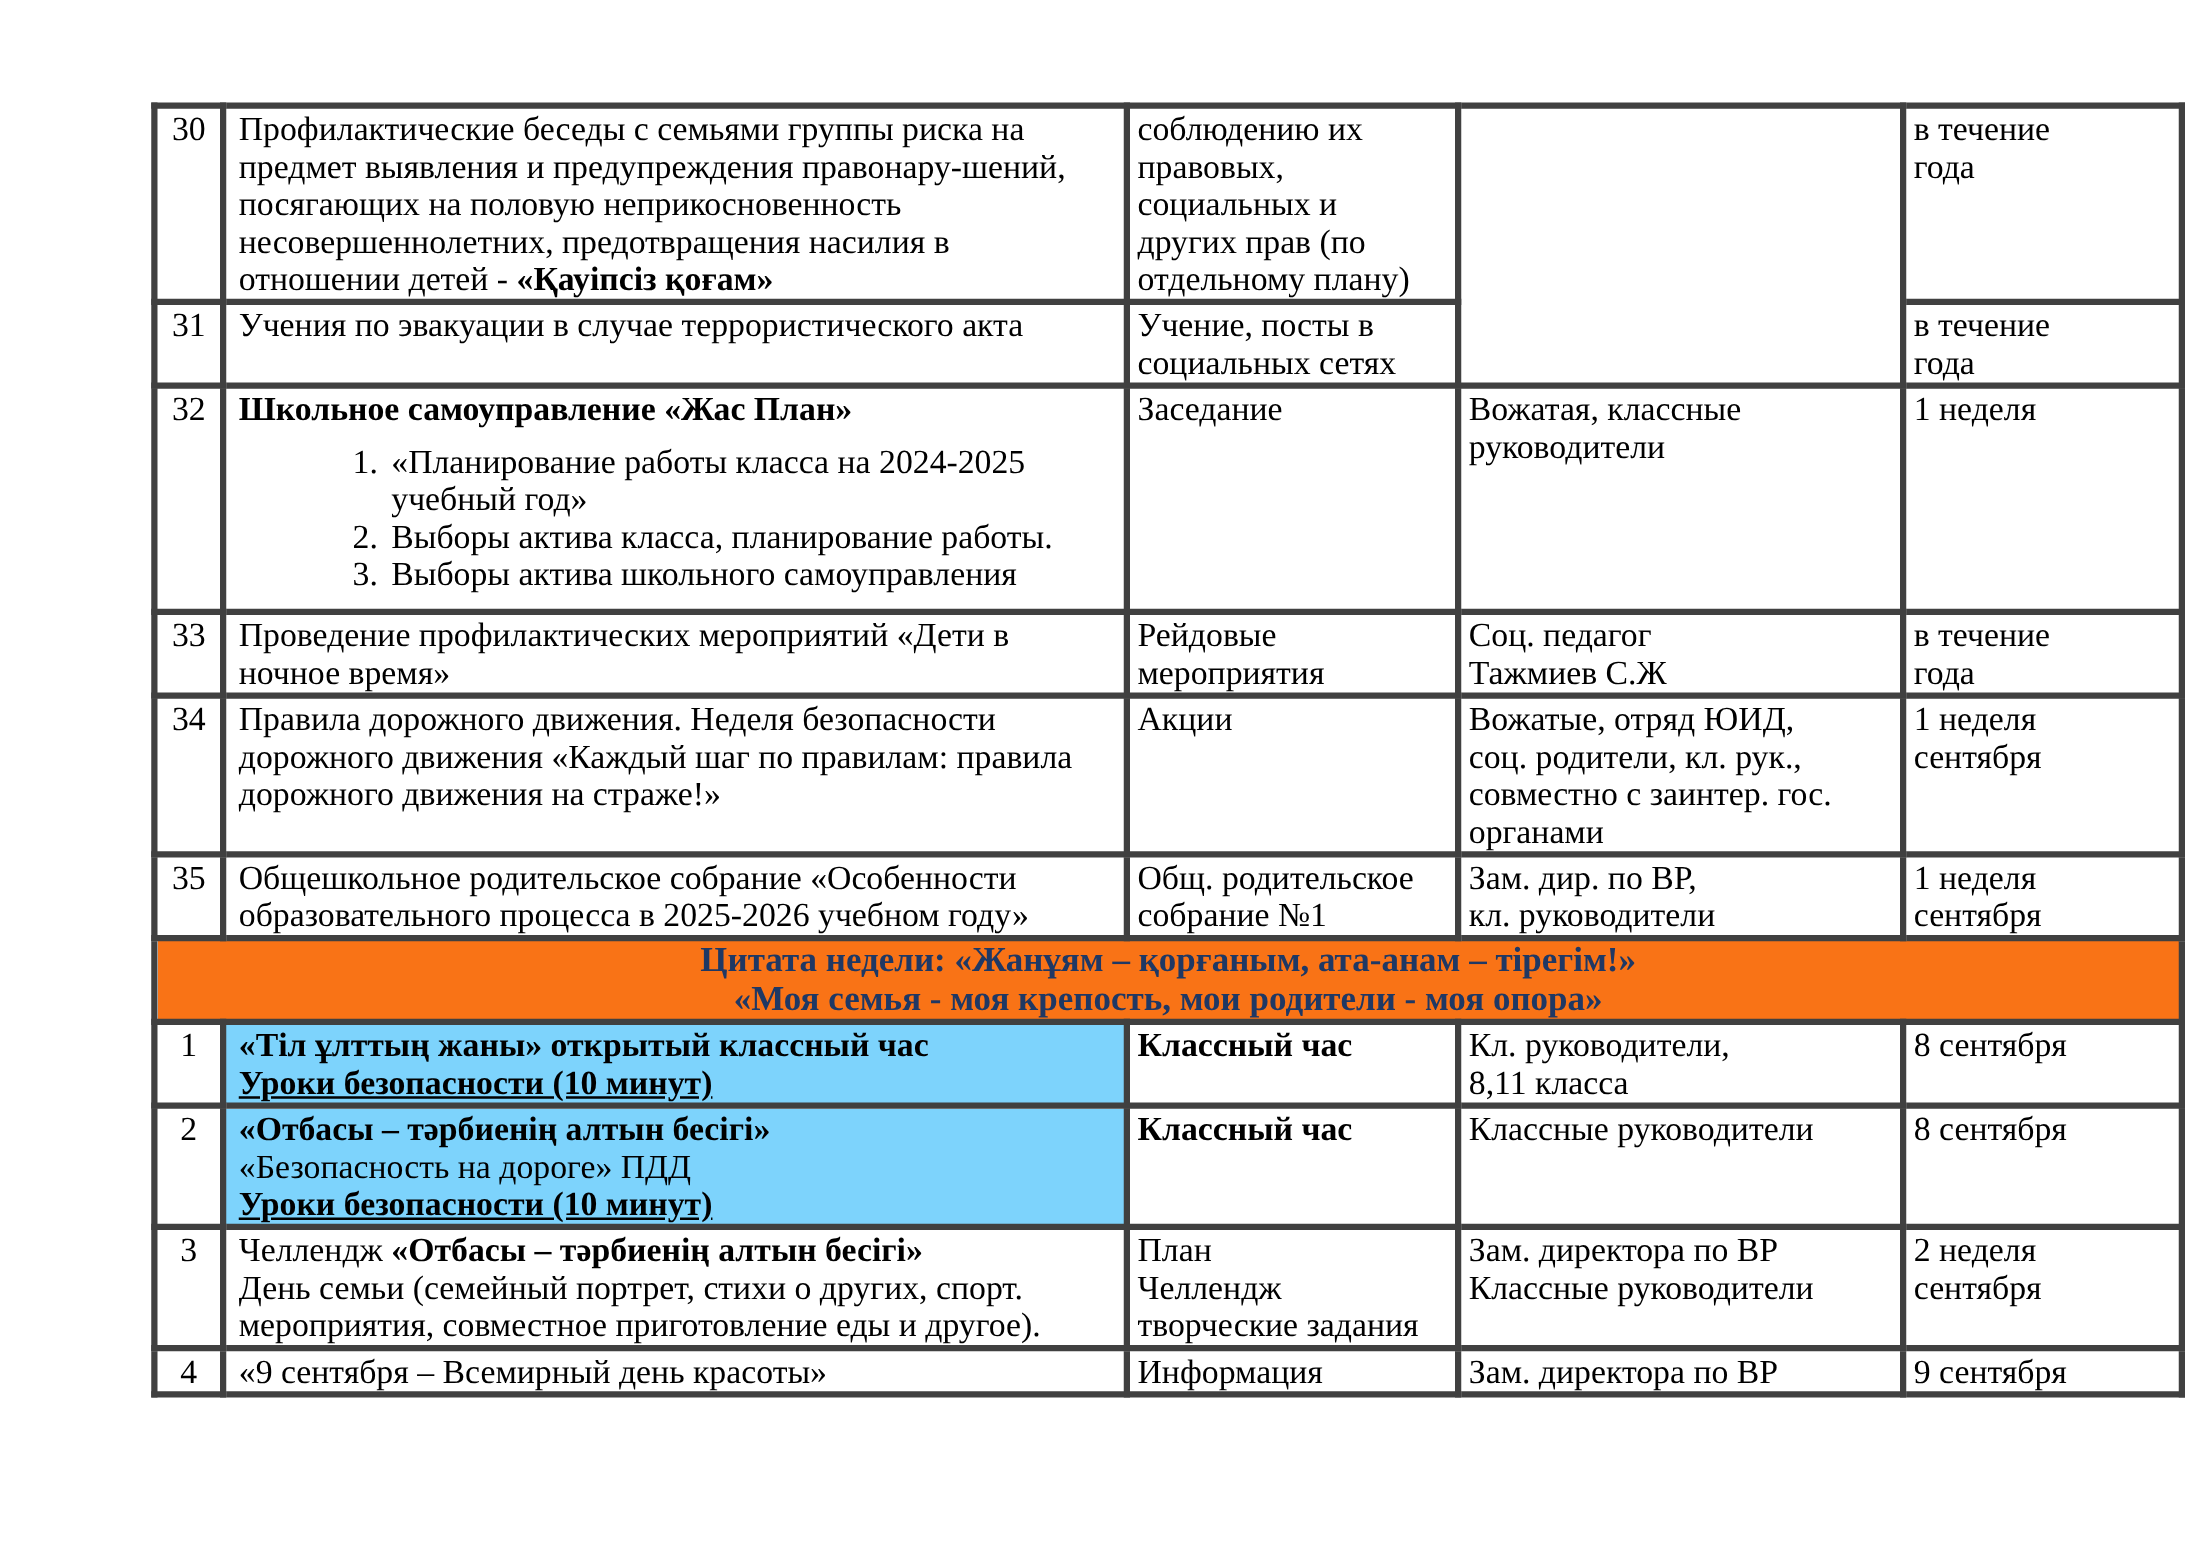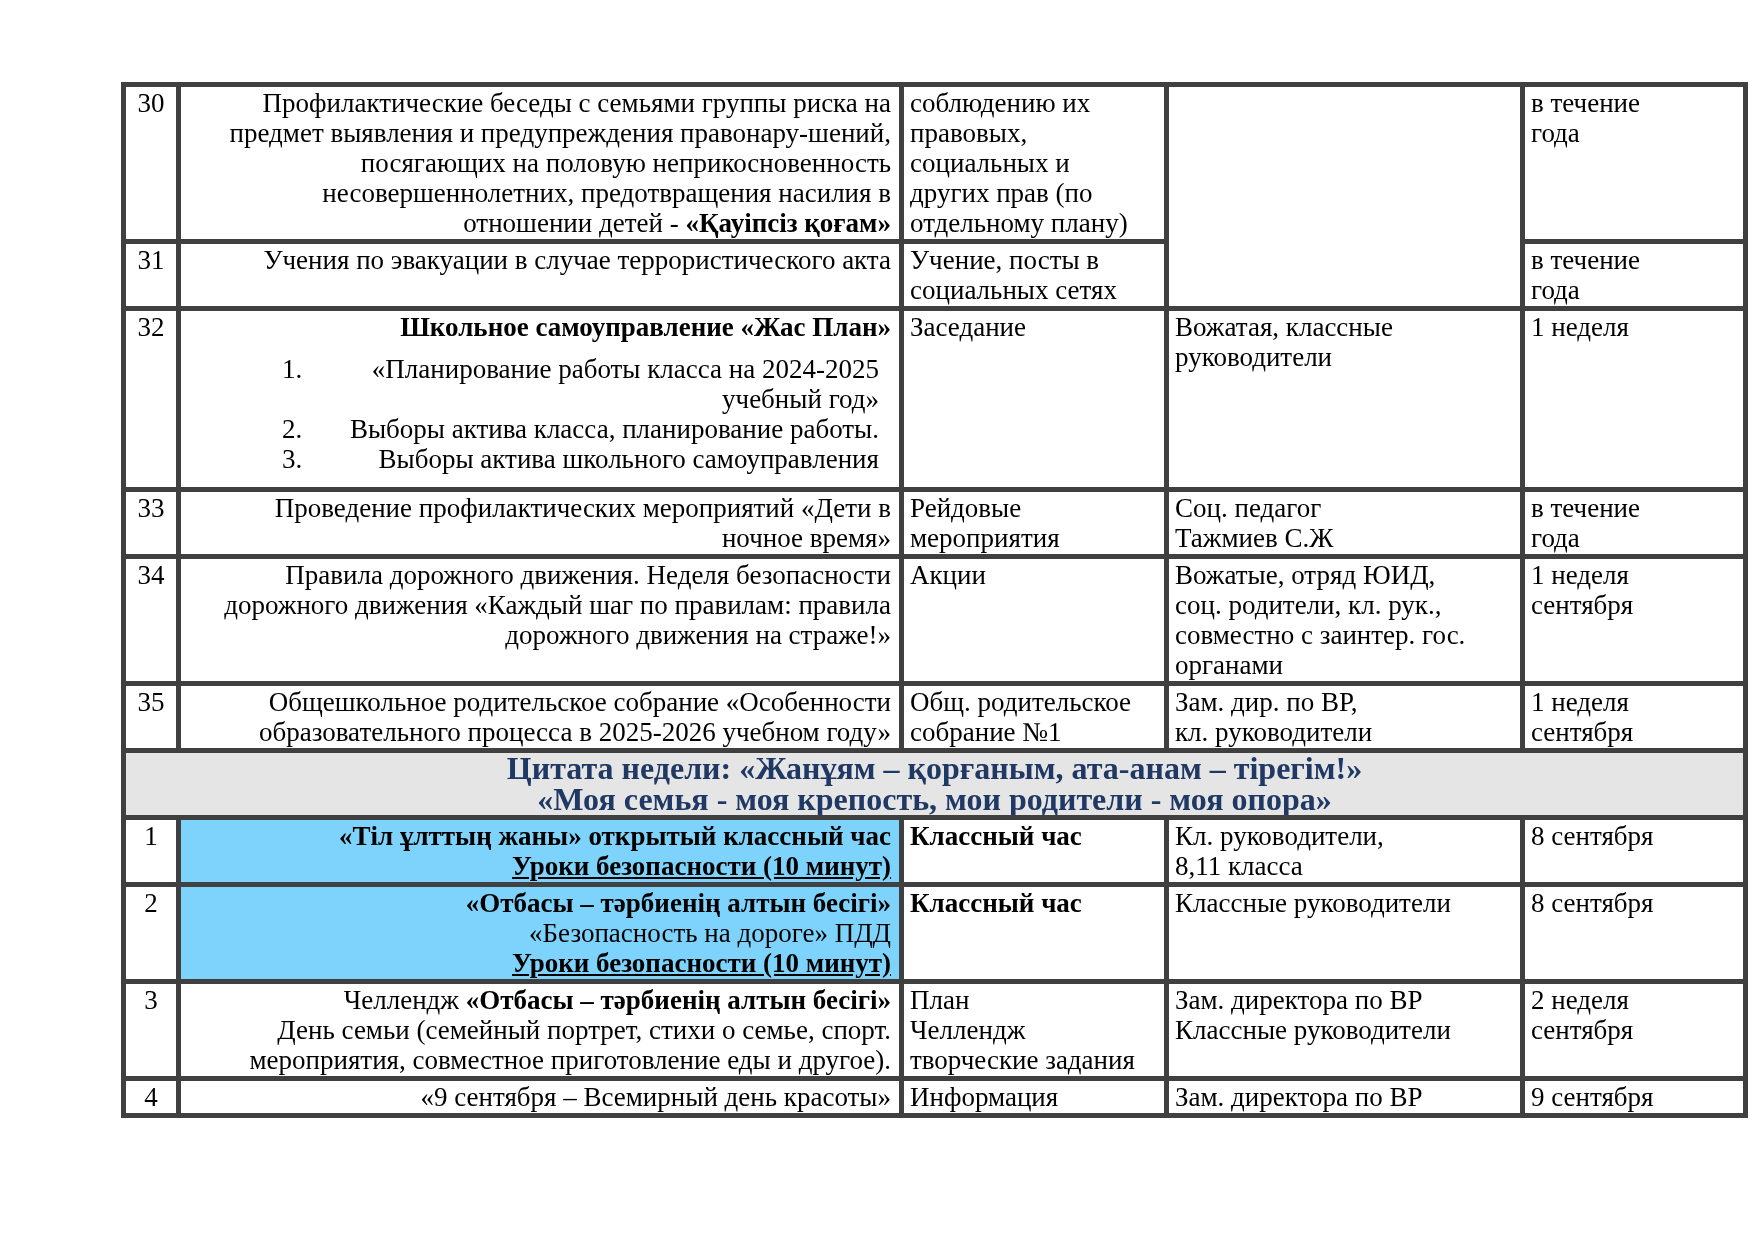--- a/index.html
+++ b/index.html
@@ -32,35 +32,35 @@
     line-height: 30px;
     color: #000000;
     padding: 1px 6px;
     overflow: hidden;
   }
   td.num {
     text-align: center;
     padding: 1px 2px;
   }
   td.event {
-    text-align: right;
+    text-align: left;
     padding: 1px 8px 1px 10px;
   }
   td.center {
     white-space: pre-line;
   }
   .bold { font-weight: bold; }
   .underline { text-decoration: underline; }
   td.hl { background: #7dd3fc; }
   td.quote-cell {
-    background: #e5e5e5;
+    background: #f97316;
     color: #1f3864;
     font-weight: bold;
     text-align: center;
-    font-size: 32px;
+    font-size: 28px;
     line-height: 31px;
     padding: 0 4px;
   }
   ol.event-list {
     margin: 12px;
     padding-left: 106px;
   }
   ol.event-list li {
     padding-left: 4px;
   }
@@ -179,21 +179,21 @@
       </td>
       <td class="center bold">Классный час</td>
       <td class="center">Классные руководители</td>
       <td class="center">8 сентября</td>
     </tr>
 
     <tr>
       <td class="num"><span>3</span></td>
       <td class="event">
         <div><span>Челлендж </span><span class="bold">«Отбасы – тәрбиенің алтын бесігі»</span></div>
-        <div>День семьи (семейный портрет, стихи о семье, спорт. мероприятия, совместное приготовление еды и другое).</div>
+        <div>День семьи (семейный портрет, стихи о других, спорт. мероприятия, совместное приготовление еды и другое).</div>
       </td>
       <td class="center">План
 Челлендж
 творческие задания</td>
       <td class="center">Зам. директора по ВР
 Классные руководители</td>
       <td class="center">2 неделя
 сентября</td>
     </tr>
 

